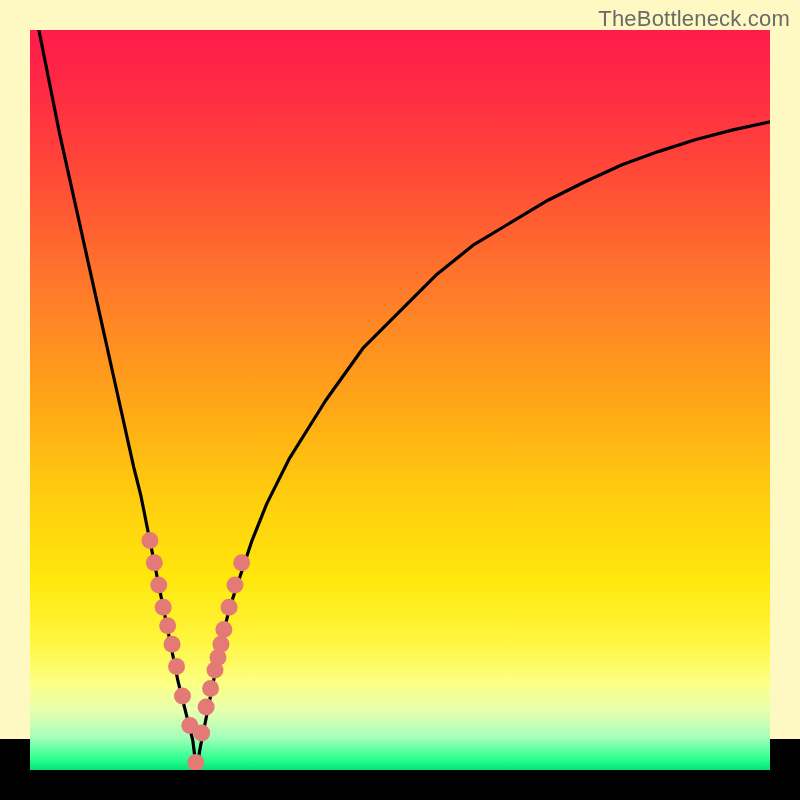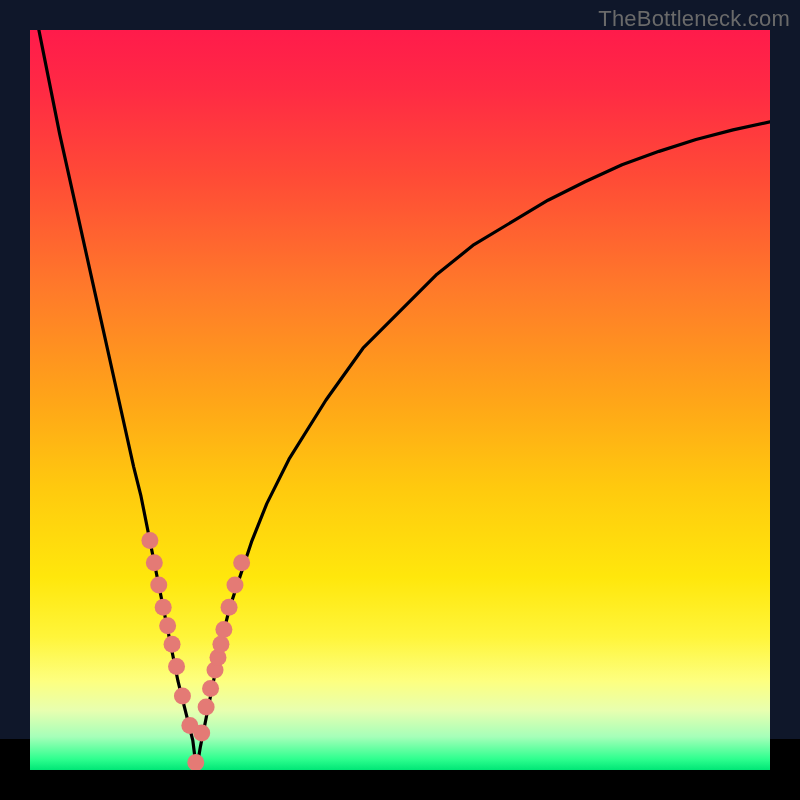--- a/index.html
+++ b/index.html
@@ -10,21 +10,21 @@
     background: #000;
     overflow: hidden;
     font-family: Arial, Helvetica, sans-serif;
   }
   .frame {
     position: absolute;
     left: 0;
     top: 0;
     width: 800px;
     height: 739px;
-    background: #0f172a;
+    background: #fef9c3;
   }
   .plot-area {
     position: absolute;
     left: 30px;
     top: 30px;
     width: 740px;
     height: 740px;
     overflow: hidden;
   }
   .gradient {

